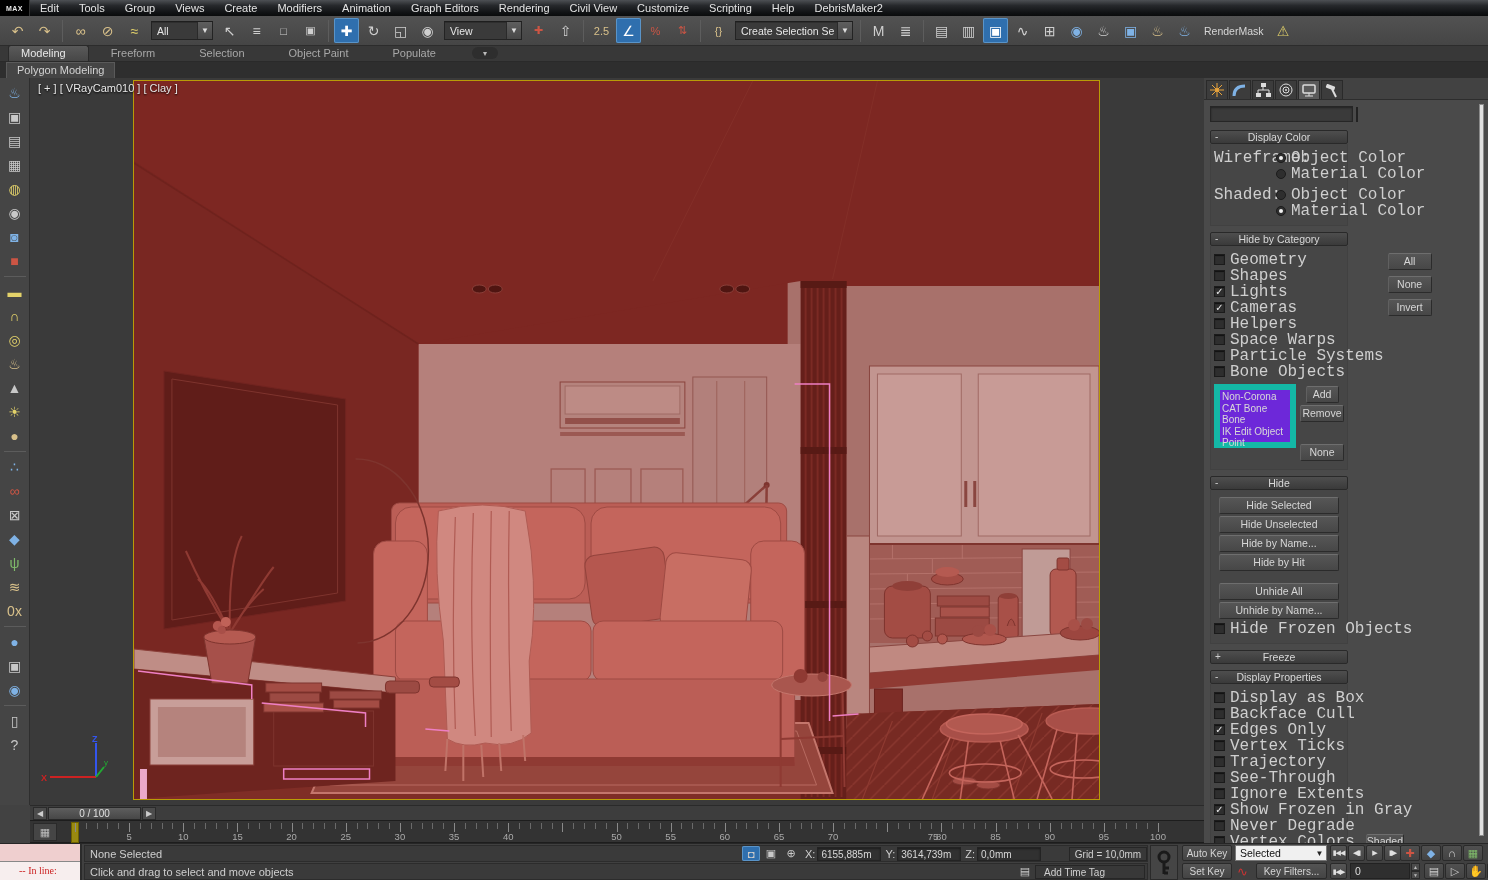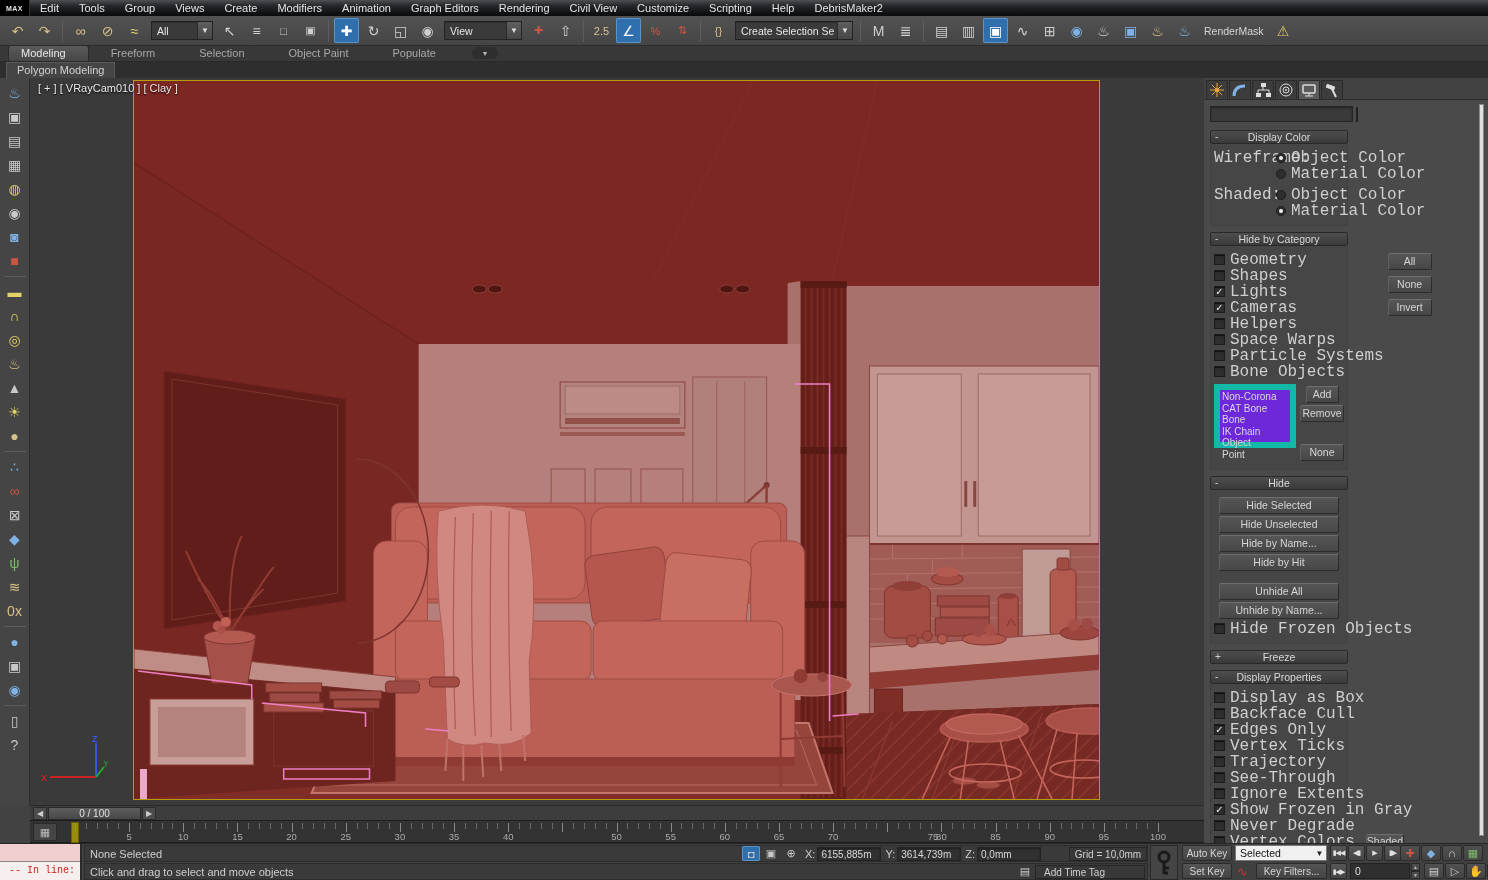--- a/index.html
+++ b/index.html
@@ -121,21 +121,21 @@
   .tick-label { position:absolute; top:10px; transform:translateX(-50%); color:#aaa; font-size:9.5px; }
   #frame-marker { position:absolute; left:-4px; top:1px; width:8px; height:21px; background:#9a8a10;
     border:1px solid #6e6200; }
 
   
   #statusbar { position:absolute; left:0; top:843px; width:1488px; height:37px; background:#404040;
     border-top:1px solid #262626; }
   #listener { position:absolute; left:0; top:0; width:82px; height:37px; border-right:2px solid #2b2b2b; }
   #listener .pink { height:18px; background:#efcfcf; border-bottom:1px solid #888; }
   #listener .white { height:18px; background:#f7eeee; color:#cc2222;
-    font-family:Liberation Mono, monospace; font-size:10px; line-height:17px; padding-left:9px; white-space:nowrap; }
+    font-family:Liberation Serif, serif; font-size:10px; line-height:17px; padding-left:19px; white-space:nowrap; }
   .srow { position:absolute; left:84px; height:17px; display:flex; align-items:center; color:#cfcfcf; }
   #srow1 { top:1px; width:1064px; background:#3a3a3a; border:1px solid #2c2c2c; padding-left:5px; }
   #srow2 { top:19px; width:1064px; background:#3a3a3a; border:1px solid #2c2c2c; padding-left:5px; }
   .sicon { width:18px; height:15px; display:flex; align-items:center; justify-content:center;
     font-size:11px; color:#c9c9c9; margin:0 1px; }
   .sicon.active { background:#2f6fae; box-shadow:inset 0 0 0 1px #5a94c8; border-radius:2px; }
   .coord { display:flex; align-items:center; margin-left:4px; }
   .coord .lbl { margin-right:2px; color:#cfcfcf; }
   .coord .fld { width:64px; height:14px; background:#313131; border:1px solid #232323;
     box-shadow:inset 0 1px 2px #1d1d1d; color:#d8d8d8; font-size:10px; padding:0 3px; line-height:13px;
@@ -686,21 +686,21 @@
                   <div class="cpbtn" style="width: 44px; margin-bottom: 6px;">All</div>
                   <div class="cpbtn" style="width: 44px; margin-bottom: 6px;">None</div>
                   <div class="cpbtn" style="width: 44px; margin-bottom: 6px;">Invert</div>
                 </div>
               </div>
               <div class="two-col" style="margin-top: 4px;">
                 <div class="listbox" style="flex: 1 1 0%; height: 64px;">
                   <div>Non-Corona</div>
                   <div>CAT Bone</div>
                   <div>Bone</div>
-                  <div>IK Chain Object</div>
+                  <div>IK Edit Object</div>
                   <div>Point</div>
                 </div>
                 <div style="width: 44px;">
                   <div class="cpbtn" style="width: 33px;">Add</div>
                   <div class="cpbtn" style="width: 44px;">Remove</div>
                   <div class="cpbtn" style="width: 44px; margin-top: 22px;">None</div>
                 </div>
               </div>
             </div>
           </div>

